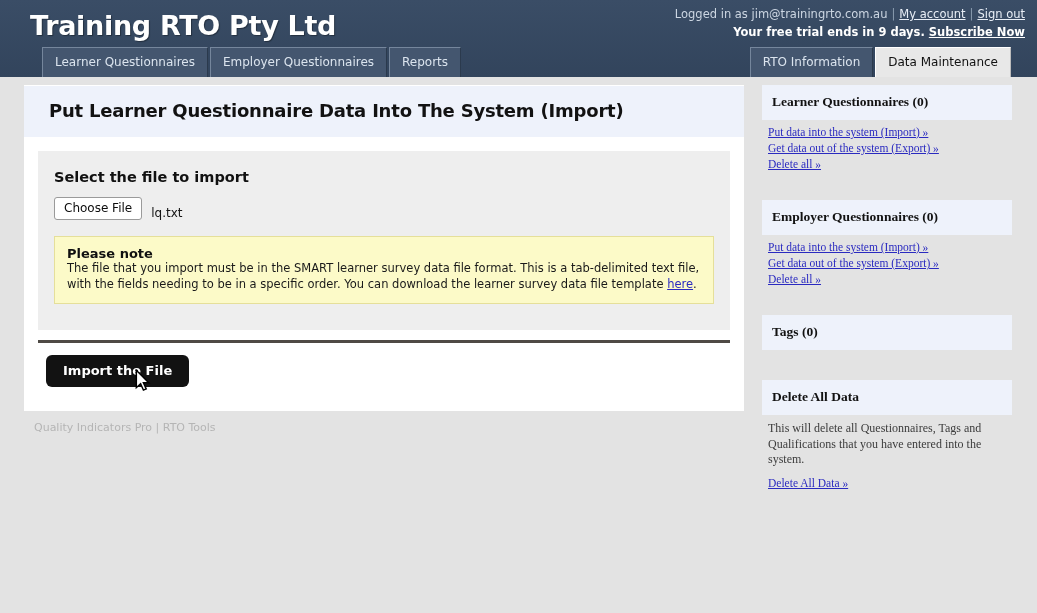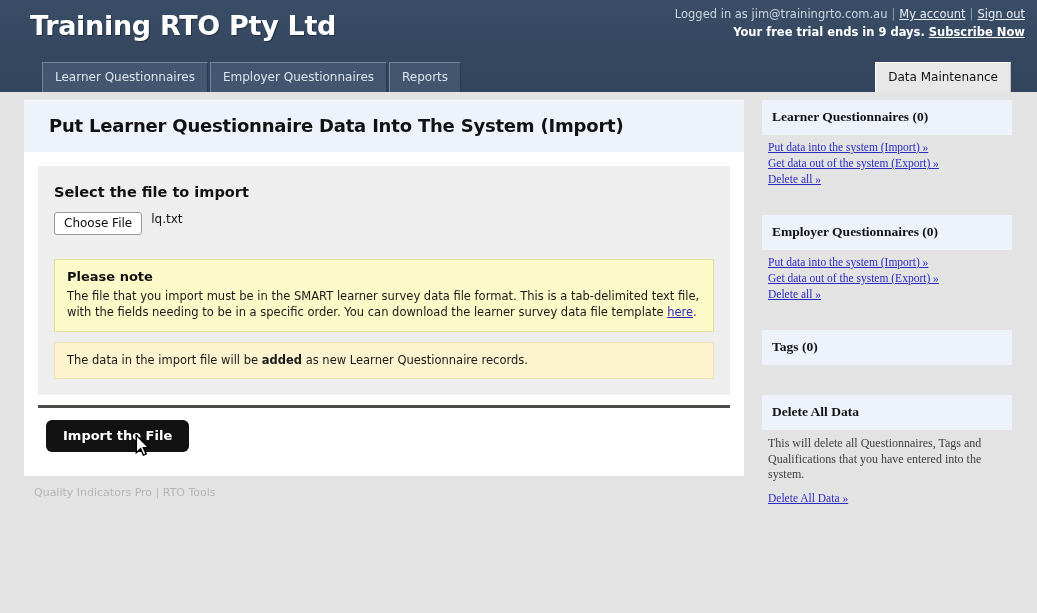--- a/index.html
+++ b/index.html
@@ -7,21 +7,21 @@
     margin: 0; padding: 0;
     width: 1037px; height: 613px;
     background: #e3e3e3;
     font-family: "DejaVu Sans", "Liberation Sans", sans-serif;
     overflow: hidden;
   }
 
   
   .header {
     position: relative;
-    height: 92px;
+    height: 77px;
     background: #34465e;
     background: linear-gradient(to bottom, #3a4d66 0%, #32445c 100%);
   }
   .brand {
     position: absolute;
     left: 30px; top: 10px;
     color: #ffffff;
     font-size: 27px;
     font-weight: bold;
     letter-spacing: -0.3px;
@@ -112,22 +112,22 @@
     padding: 18px 16px 16px 16px;
   }
   .section-title {
     font-size: 14.5px;
     font-weight: bold;
     color: #111111;
     margin: 0 0 12px 0;
   }
   .file-row {
     display: flex;
-    align-items: flex-start;
-    margin-bottom: 24px;
+    align-items: flex-end;
+    margin-bottom: 16px;
   }
   .choose-file {
     font-family: "DejaVu Sans", "Liberation Sans", sans-serif;
     font-size: 12px;
     color: #0b0b0b;
     background: #ffffff;
     border: 1px solid #9a9a9a;
     border-radius: 3px;
     padding: 3px 9px 4px 9px;
     line-height: 14px;
@@ -140,21 +140,20 @@
   .note-box {
     background: #fcfac8;
     border: 1px solid #e5df9a;
     padding: 9px 12px 11px 12px;
     margin-bottom: 10px;
   }
   .note-title {
     font-size: 13px;
     font-weight: bold;
     color: #101010;
-    margin-bottom: 5px;
   }
   .note-body {
     font-size: 11.5px;
     color: #1a1a1a;
     line-height: 15.5px;
   }
   .note-body a { color: #2a2ac0; text-decoration: underline; }
   .added-box {
     background: #fdf3cf;
     border: 1px solid #ece2b2;
@@ -241,20 +240,21 @@
     <a href="#">Subscribe Now</a>
   </div>
 
   <div class="tabs-left">
     <div class="tab">Learner Questionnaires</div>
     <div class="tab">Employer Questionnaires</div>
     <div class="tab">Reports</div>
   </div>
 
   <div class="tabs-right">
+    <div class="tab">RTO Information</div>
     <div class="tab active">Data Maintenance</div>
   </div>
 </div>
 
 <div class="page">
 
   <div class="content">
     <div class="title-bar">Put Learner Questionnaire Data Into The System (Import)</div>
 
     <div class="white-panel">
@@ -265,21 +265,20 @@
         <div class="file-row">
           <button class="choose-file">Choose File</button>
           <span class="file-name">lq.txt</span>
         </div>
 
         <div class="note-box">
           <div class="note-title">Please note</div>
           <div class="note-body"><span>The file that you import must be in the SMART learner survey data file format. This is a tab-delimited text file, with the fields needing to be in a specific order. You can download the learner survey data file template </span><a href="#">here</a><span>.</span></div>
         </div>
 
-        <div class="added-box"><span>The data in the import file will be </span><b>added</b><span> as new Learner Questionnaire records.</span></div>
 
       </div>
 
       <hr class="rule">
 
       <div class="btn-area">
         <button class="import-btn">Import the File</button>
         <svg class="cursor" viewBox="0 0 12 18">
           <path d="M1,1 L1,14 L4.2,11 L6.3,15.8 L8.4,14.9 L6.3,10.3 L10.3,10.3 Z" fill="#ffffff" stroke="#000000" stroke-width="1.1" stroke-linejoin="miter"></path>
         </svg>

